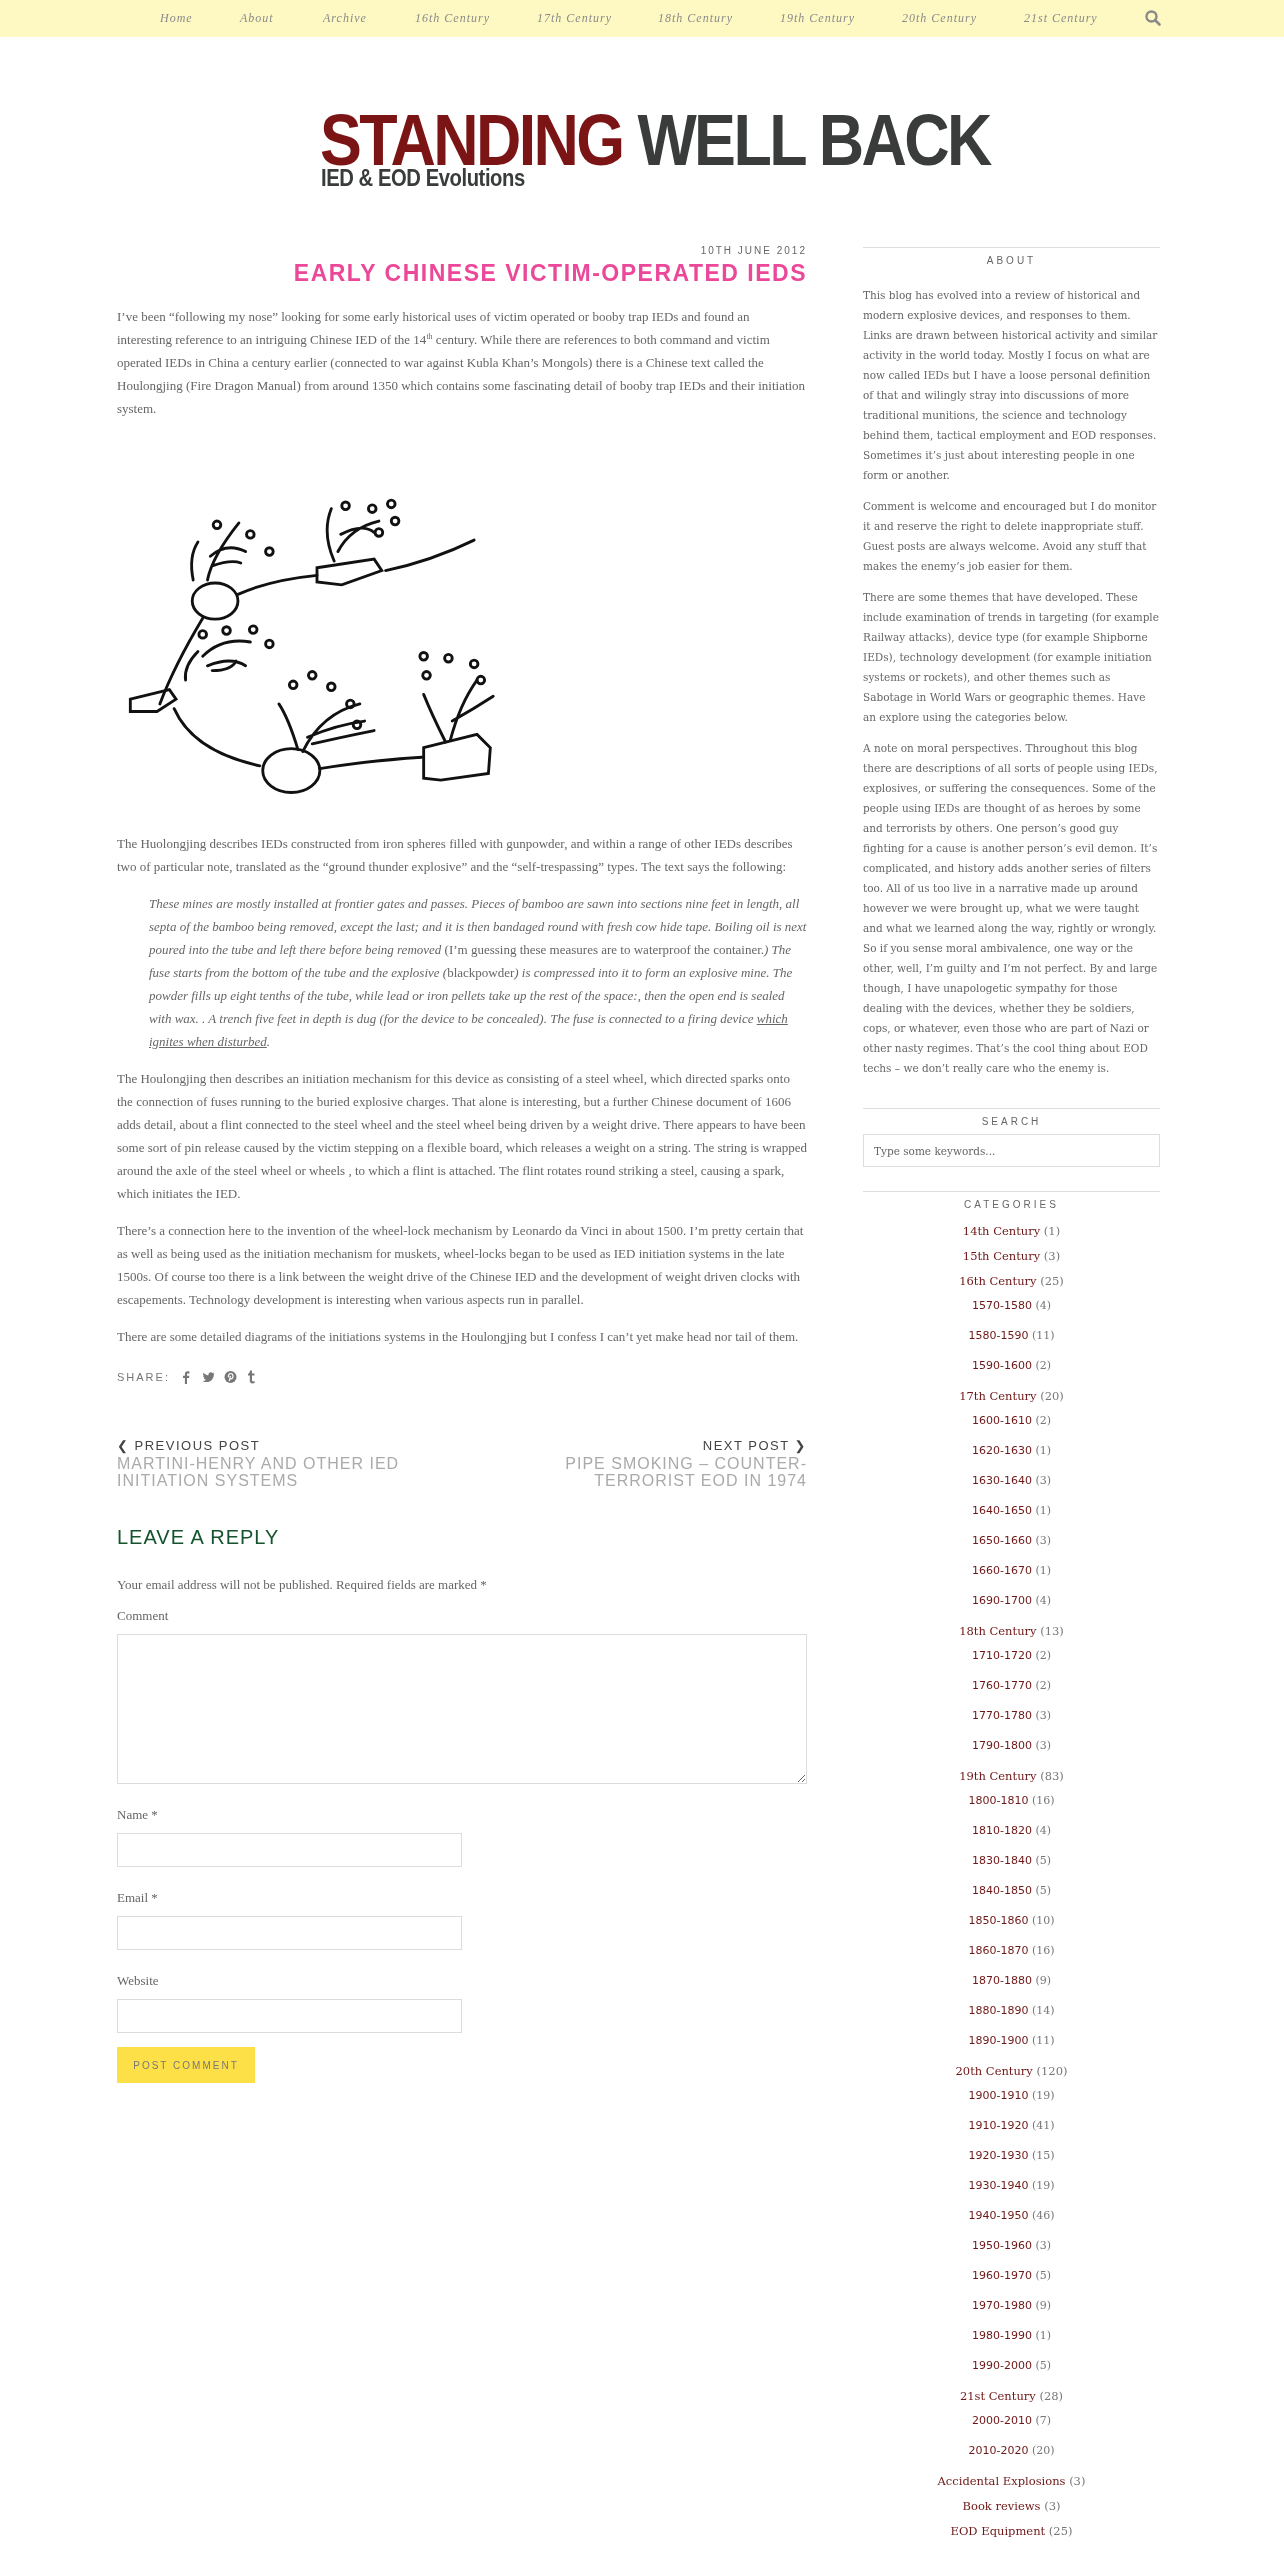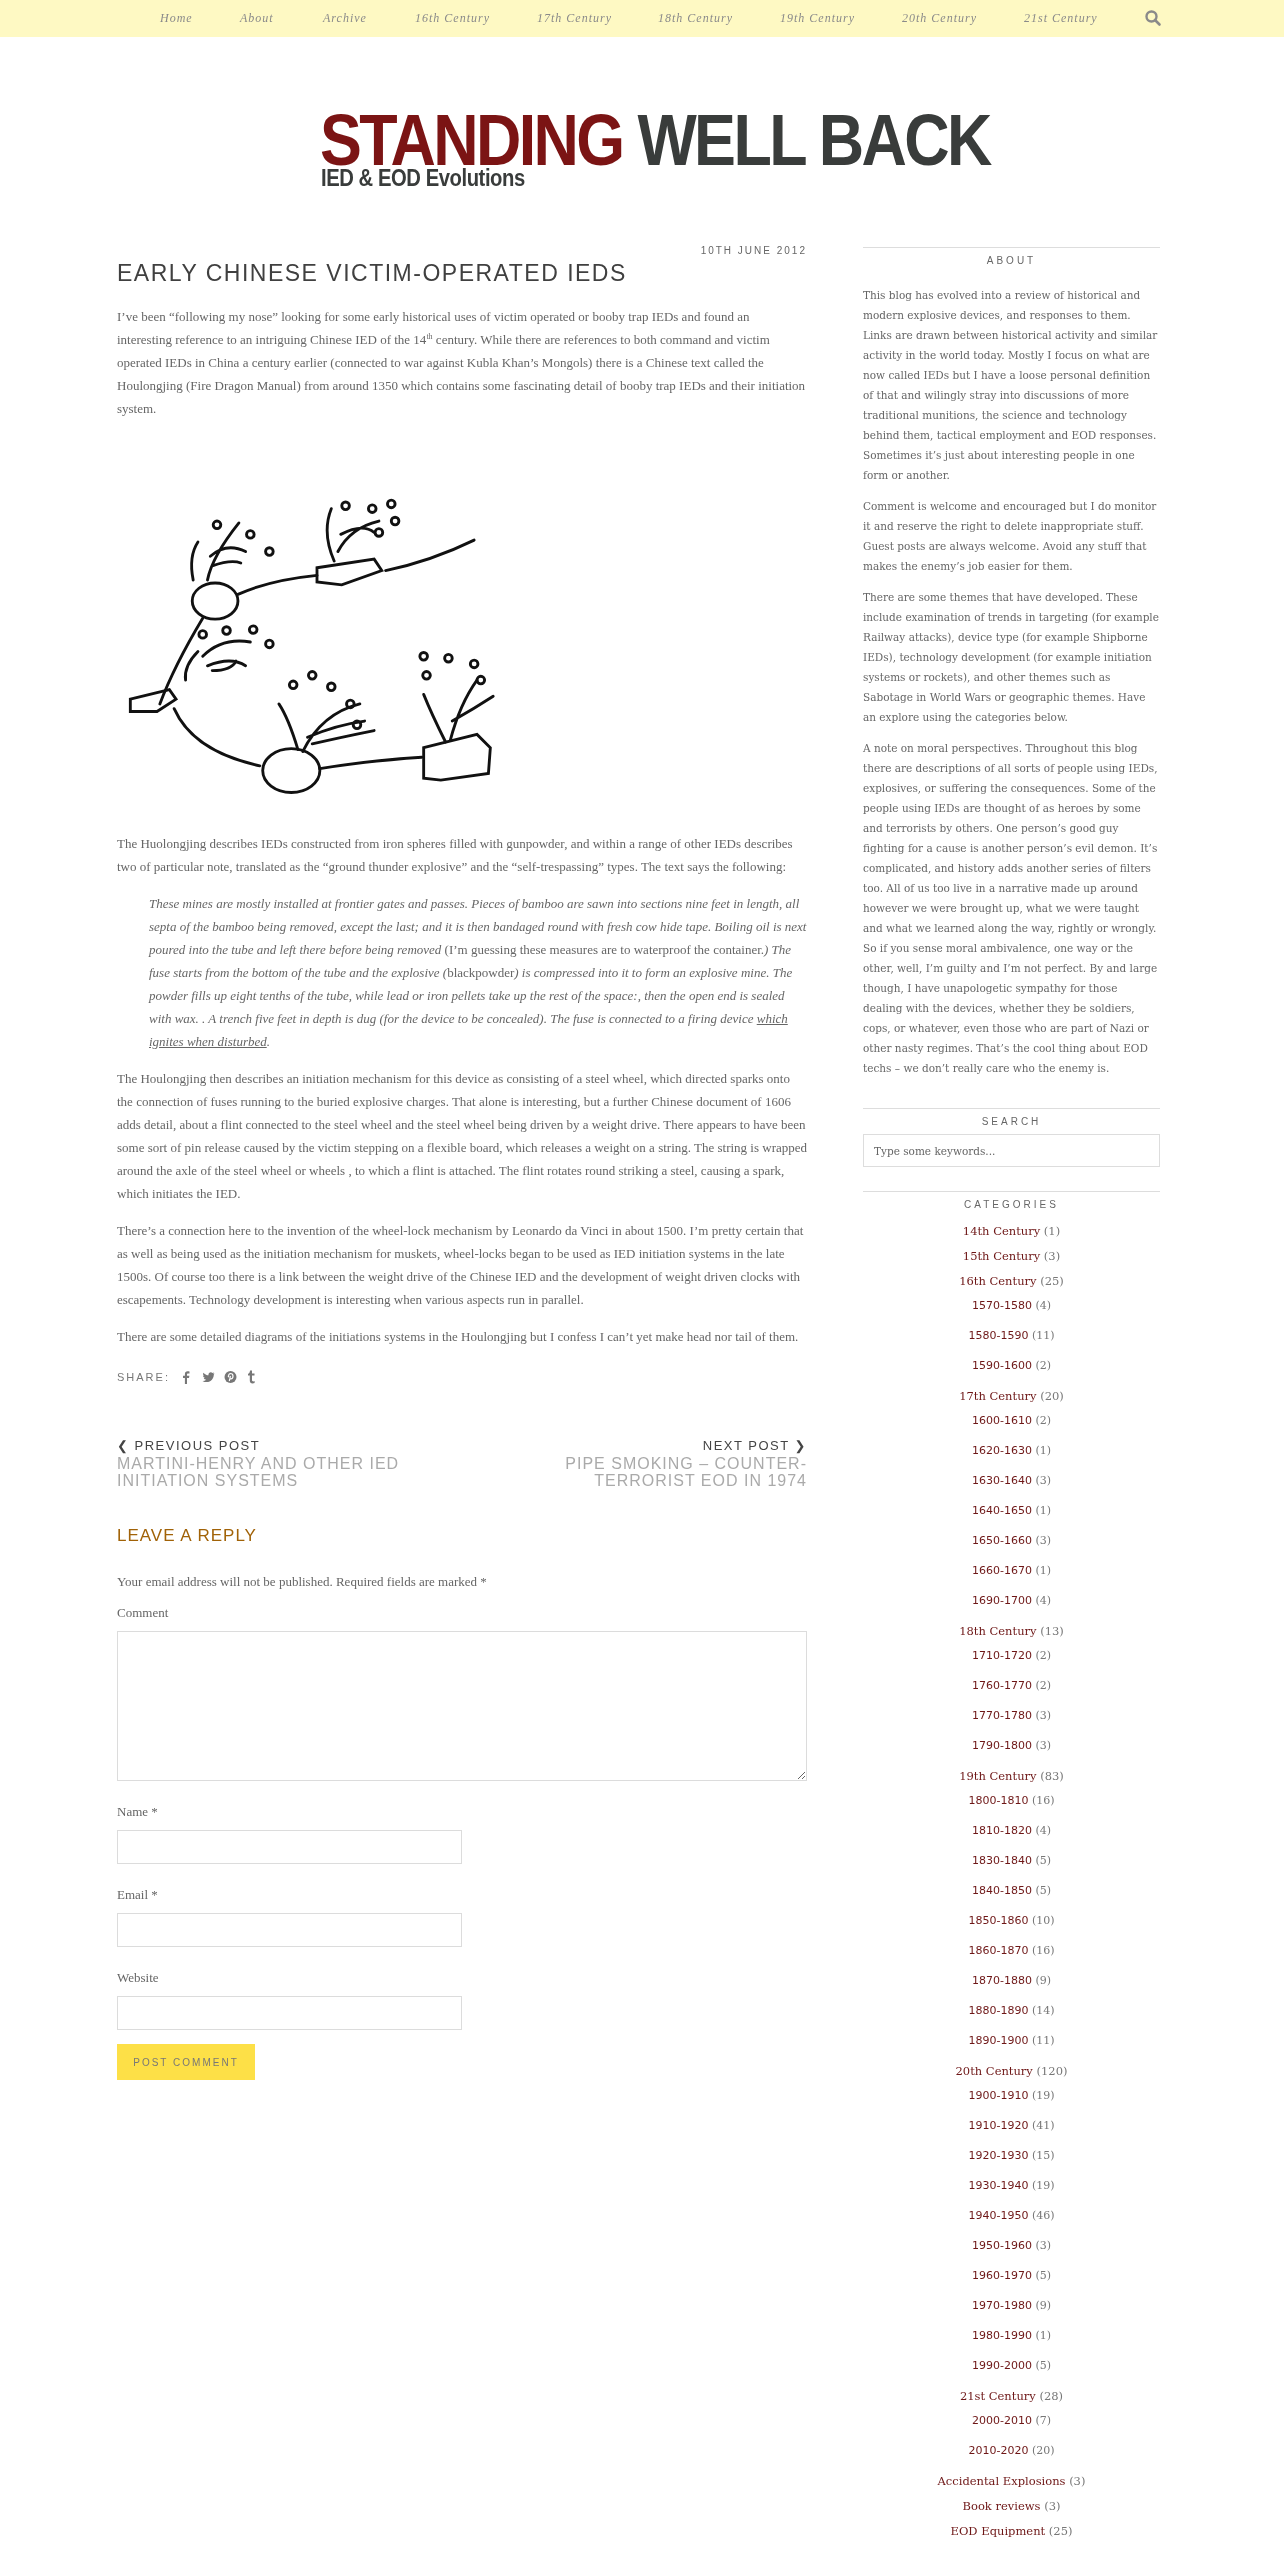--- a/index.html
+++ b/index.html
@@ -15,40 +15,40 @@
   
   .logo { position: absolute; left: 320px; top: 100px; width: 660px; height: 96px; }
   .logo .main { position: absolute; left: 0; top: 0; font-family: "Liberation Sans", sans-serif; font-weight: bold; font-size: 73px; letter-spacing: -3px; line-height: 80px; white-space: nowrap; transform: scaleX(0.86); transform-origin: left top; }
   .logo .red { color: #7b1414; }
   .logo .dark { color: #393c3b; }
   .logo .sub { position: absolute; left: 1px; top: 65px; font-family: "Liberation Sans", sans-serif; font-weight: bold; font-size: 23px; color: #393c3b; letter-spacing: -0.5px; white-space: nowrap; transform: scaleX(0.88); transform-origin: left top; }
 
   
   .main-col { position: absolute; left: 117px; top: 245px; width: 690px; }
   .post-date { text-align: right; font-family: "Liberation Sans", sans-serif; font-size: 10px; letter-spacing: 2px; color: #666; }
-  .post-title { text-align: left; font-family: "Liberation Sans", sans-serif; font-weight: normal; font-size: 23px; letter-spacing: 1.5px; color: #404040; margin-top: 4px; }
+  .post-title { text-align: right; font-family: "Liberation Sans", sans-serif; font-weight: bold; font-size: 23px; letter-spacing: 1.5px; color: #ec4899; margin-top: 4px; }
   .body-text { font-size: 13px; line-height: 23px; color: #666; }
   .body-text p { margin-bottom: 14px; }
   .p1 { margin-top: 18px; }
   sup { font-size: 8px; line-height: 0; }
   .illustration { width: 400px; height: 336px; margin: 54px 0 22px 0; display: block; }
   blockquote { margin: 0 0 14px 32px; font-style: italic; }
   blockquote .up { font-style: normal; }
   blockquote u { text-decoration: underline; }
 
   .share { margin-top: 22px; font-family: "Liberation Sans", sans-serif; font-size: 11px; letter-spacing: 2px; color: #777; display: flex; align-items: center; }
   .share .icn { margin-left: 10px; width: 12px; height: 14px; display: inline-block; cursor: pointer; }
 
   .postnav { position: relative; margin-top: 54px; height: 60px; font-family: "Liberation Sans", sans-serif; }
   .postnav .prev { position: absolute; left: 0; top: 0; width: 330px; }
   .postnav .next { position: absolute; right: 0; top: 0; width: 330px; text-align: right; }
   .postnav .lbl { font-size: 13px; letter-spacing: 1.5px; color: #444; cursor: pointer; }
   .postnav .ttl { font-size: 16px; letter-spacing: 1px; color: #aaa; line-height: 17px; margin-top: 2px; cursor: pointer; }
 
-  .reply-h { margin-top: 28px; font-family: "Liberation Sans", sans-serif; font-weight: normal; font-size: 17px; letter-spacing: 1px; color: #a16207; }
+  .reply-h { margin-top: 28px; font-family: "Liberation Sans", sans-serif; font-weight: normal; font-size: 20px; letter-spacing: 1px; color: #14532d; }
   .notes { margin-top: 28px; font-size: 13px; color: #666; }
   .fld-lbl { font-size: 13px; color: #666; margin-top: 23px; }
   textarea { display: block; width: 690px; height: 150px; margin-top: 10px; border: 1px solid #dcdcdc; resize: both; background: #fff; }
   input.txt { display: block; width: 345px; height: 34px; margin-top: 10px; border: 1px solid #dcdcdc; background: #fff; }
   .fld-lbl.first { margin-top: 15px; }
   .post-btn { display: block; margin-top: 14px; width: 138px; height: 36px; background: #fde047; border: none; font-family: "Liberation Sans", sans-serif; font-size: 10px; letter-spacing: 2px; color: #777; cursor: pointer; }
 
   
   .sidebar { position: absolute; left: 863px; top: 247px; width: 297px; }
   .w-head { border-top: 1px solid #ddd; text-align: center; font-family: "Liberation Sans", sans-serif; font-size: 10px; letter-spacing: 3px; color: #666; padding-top: 7px; }

